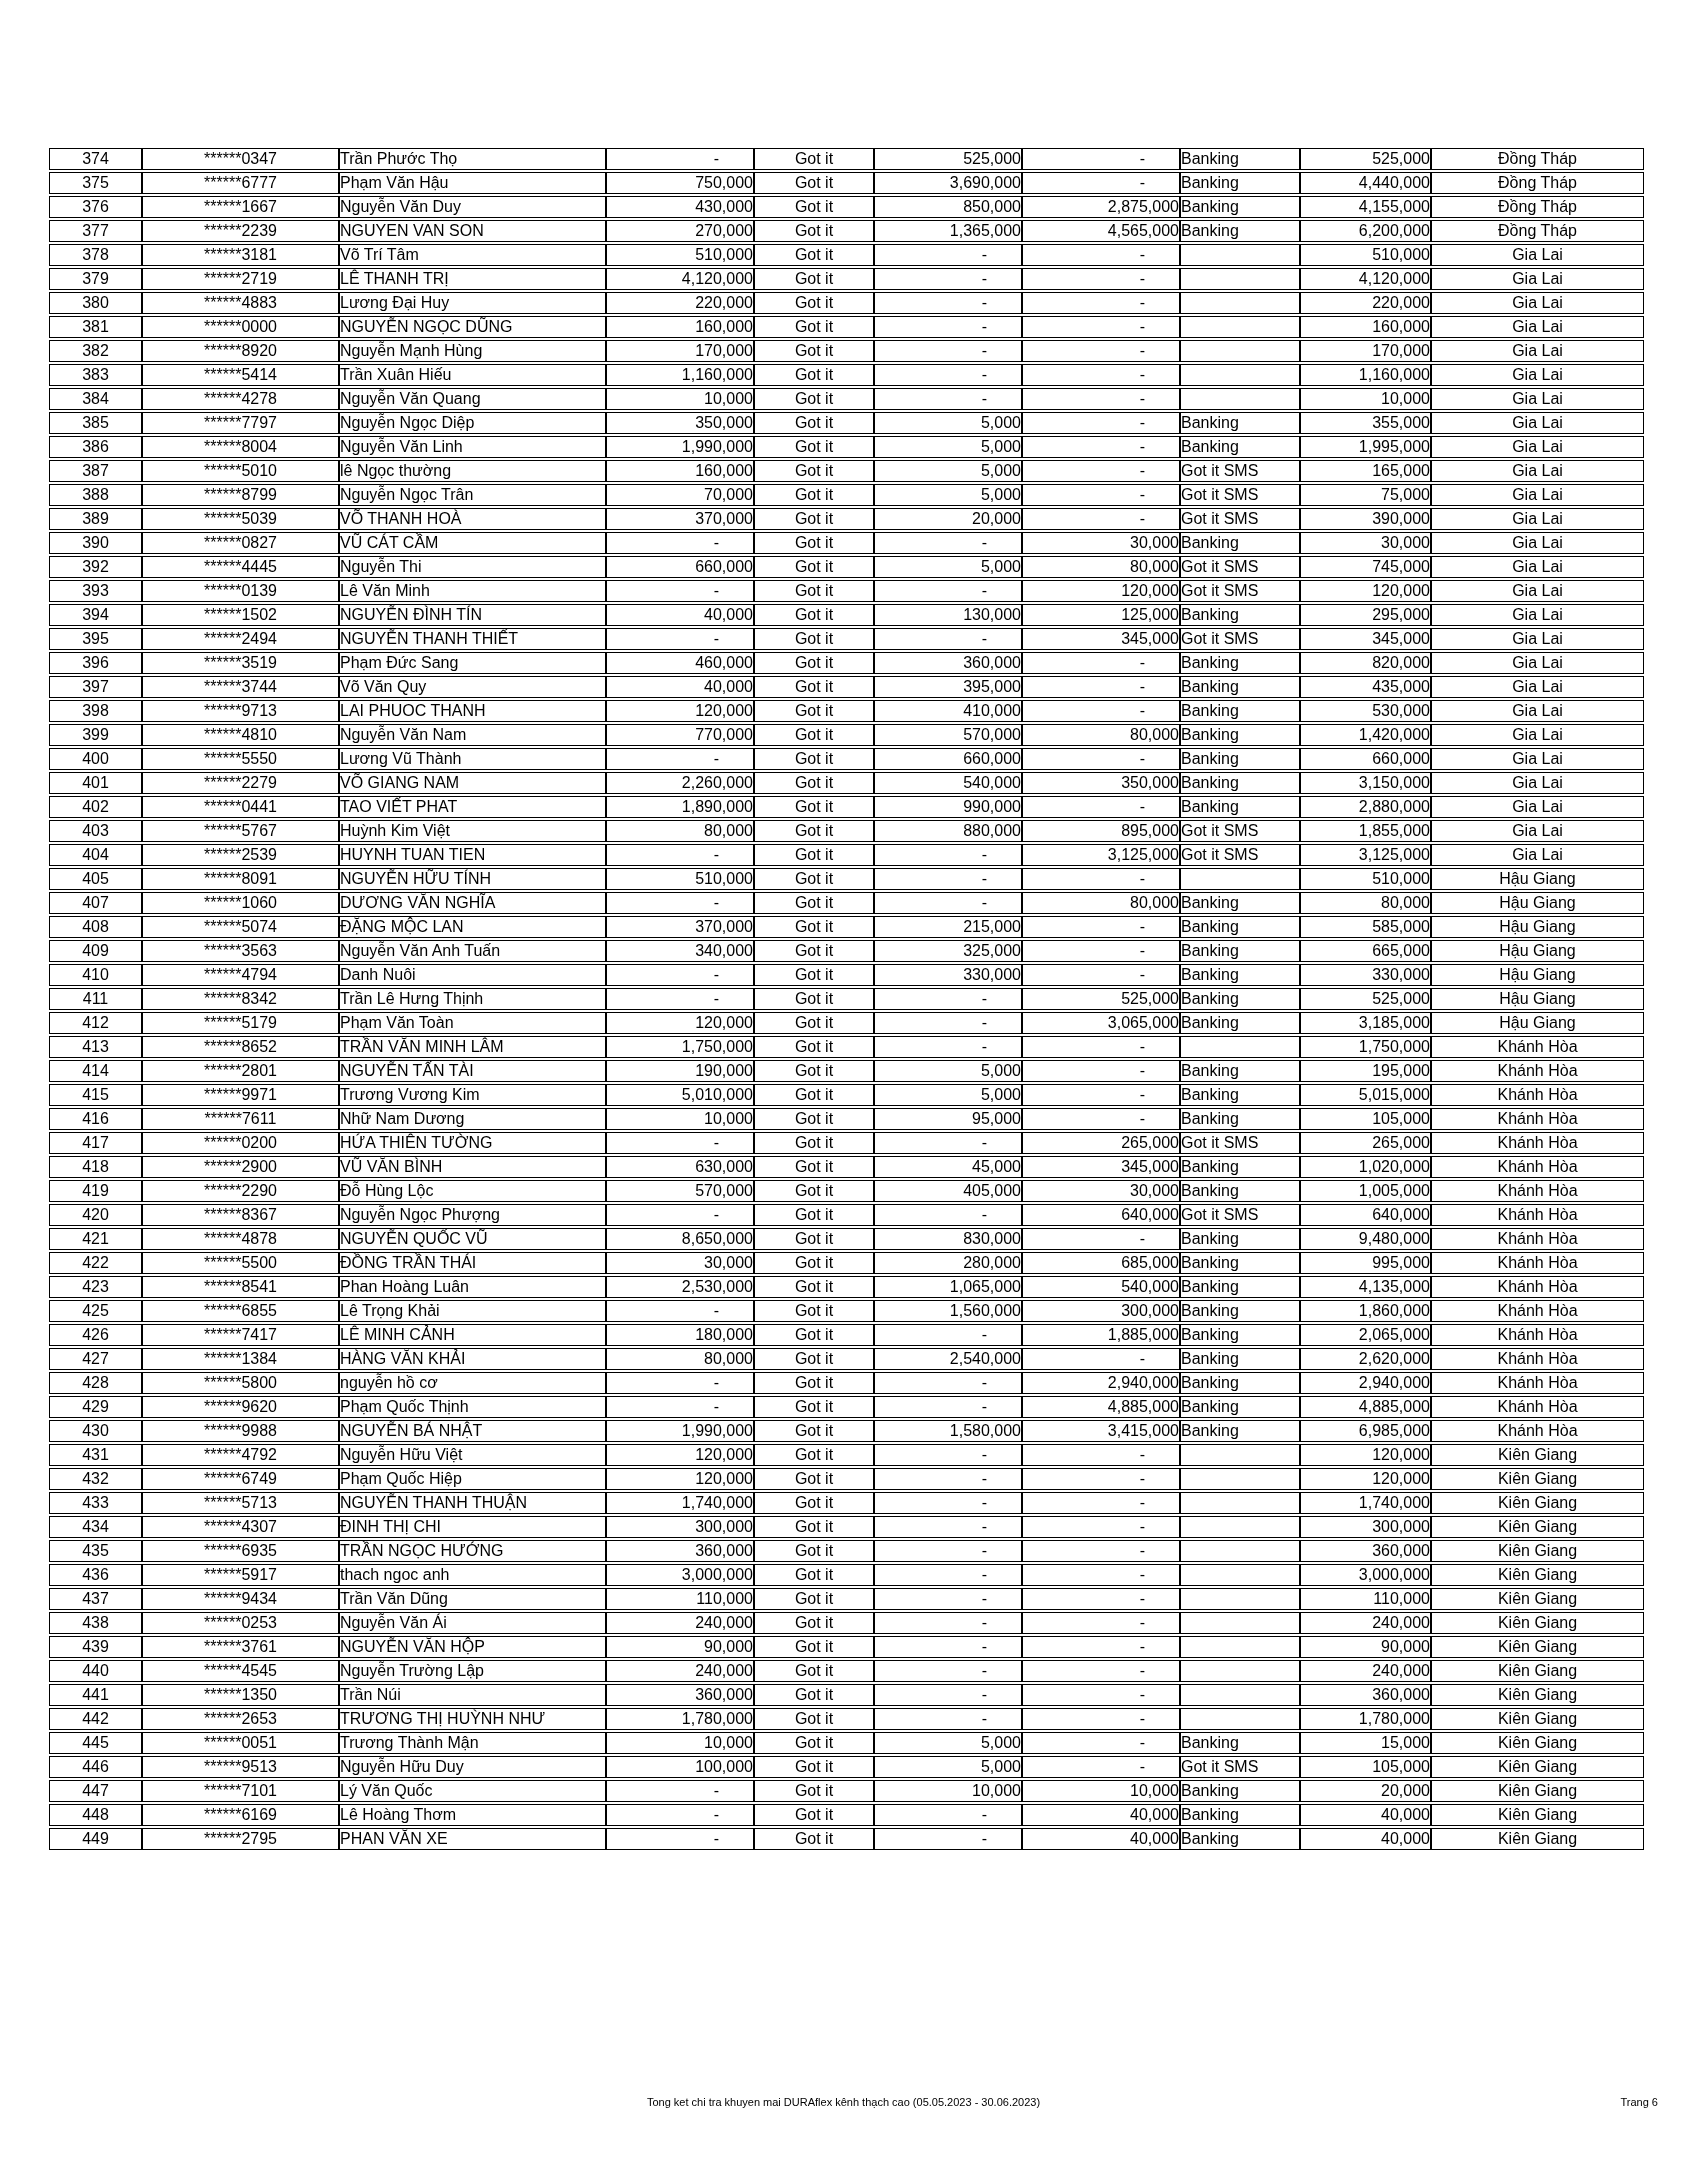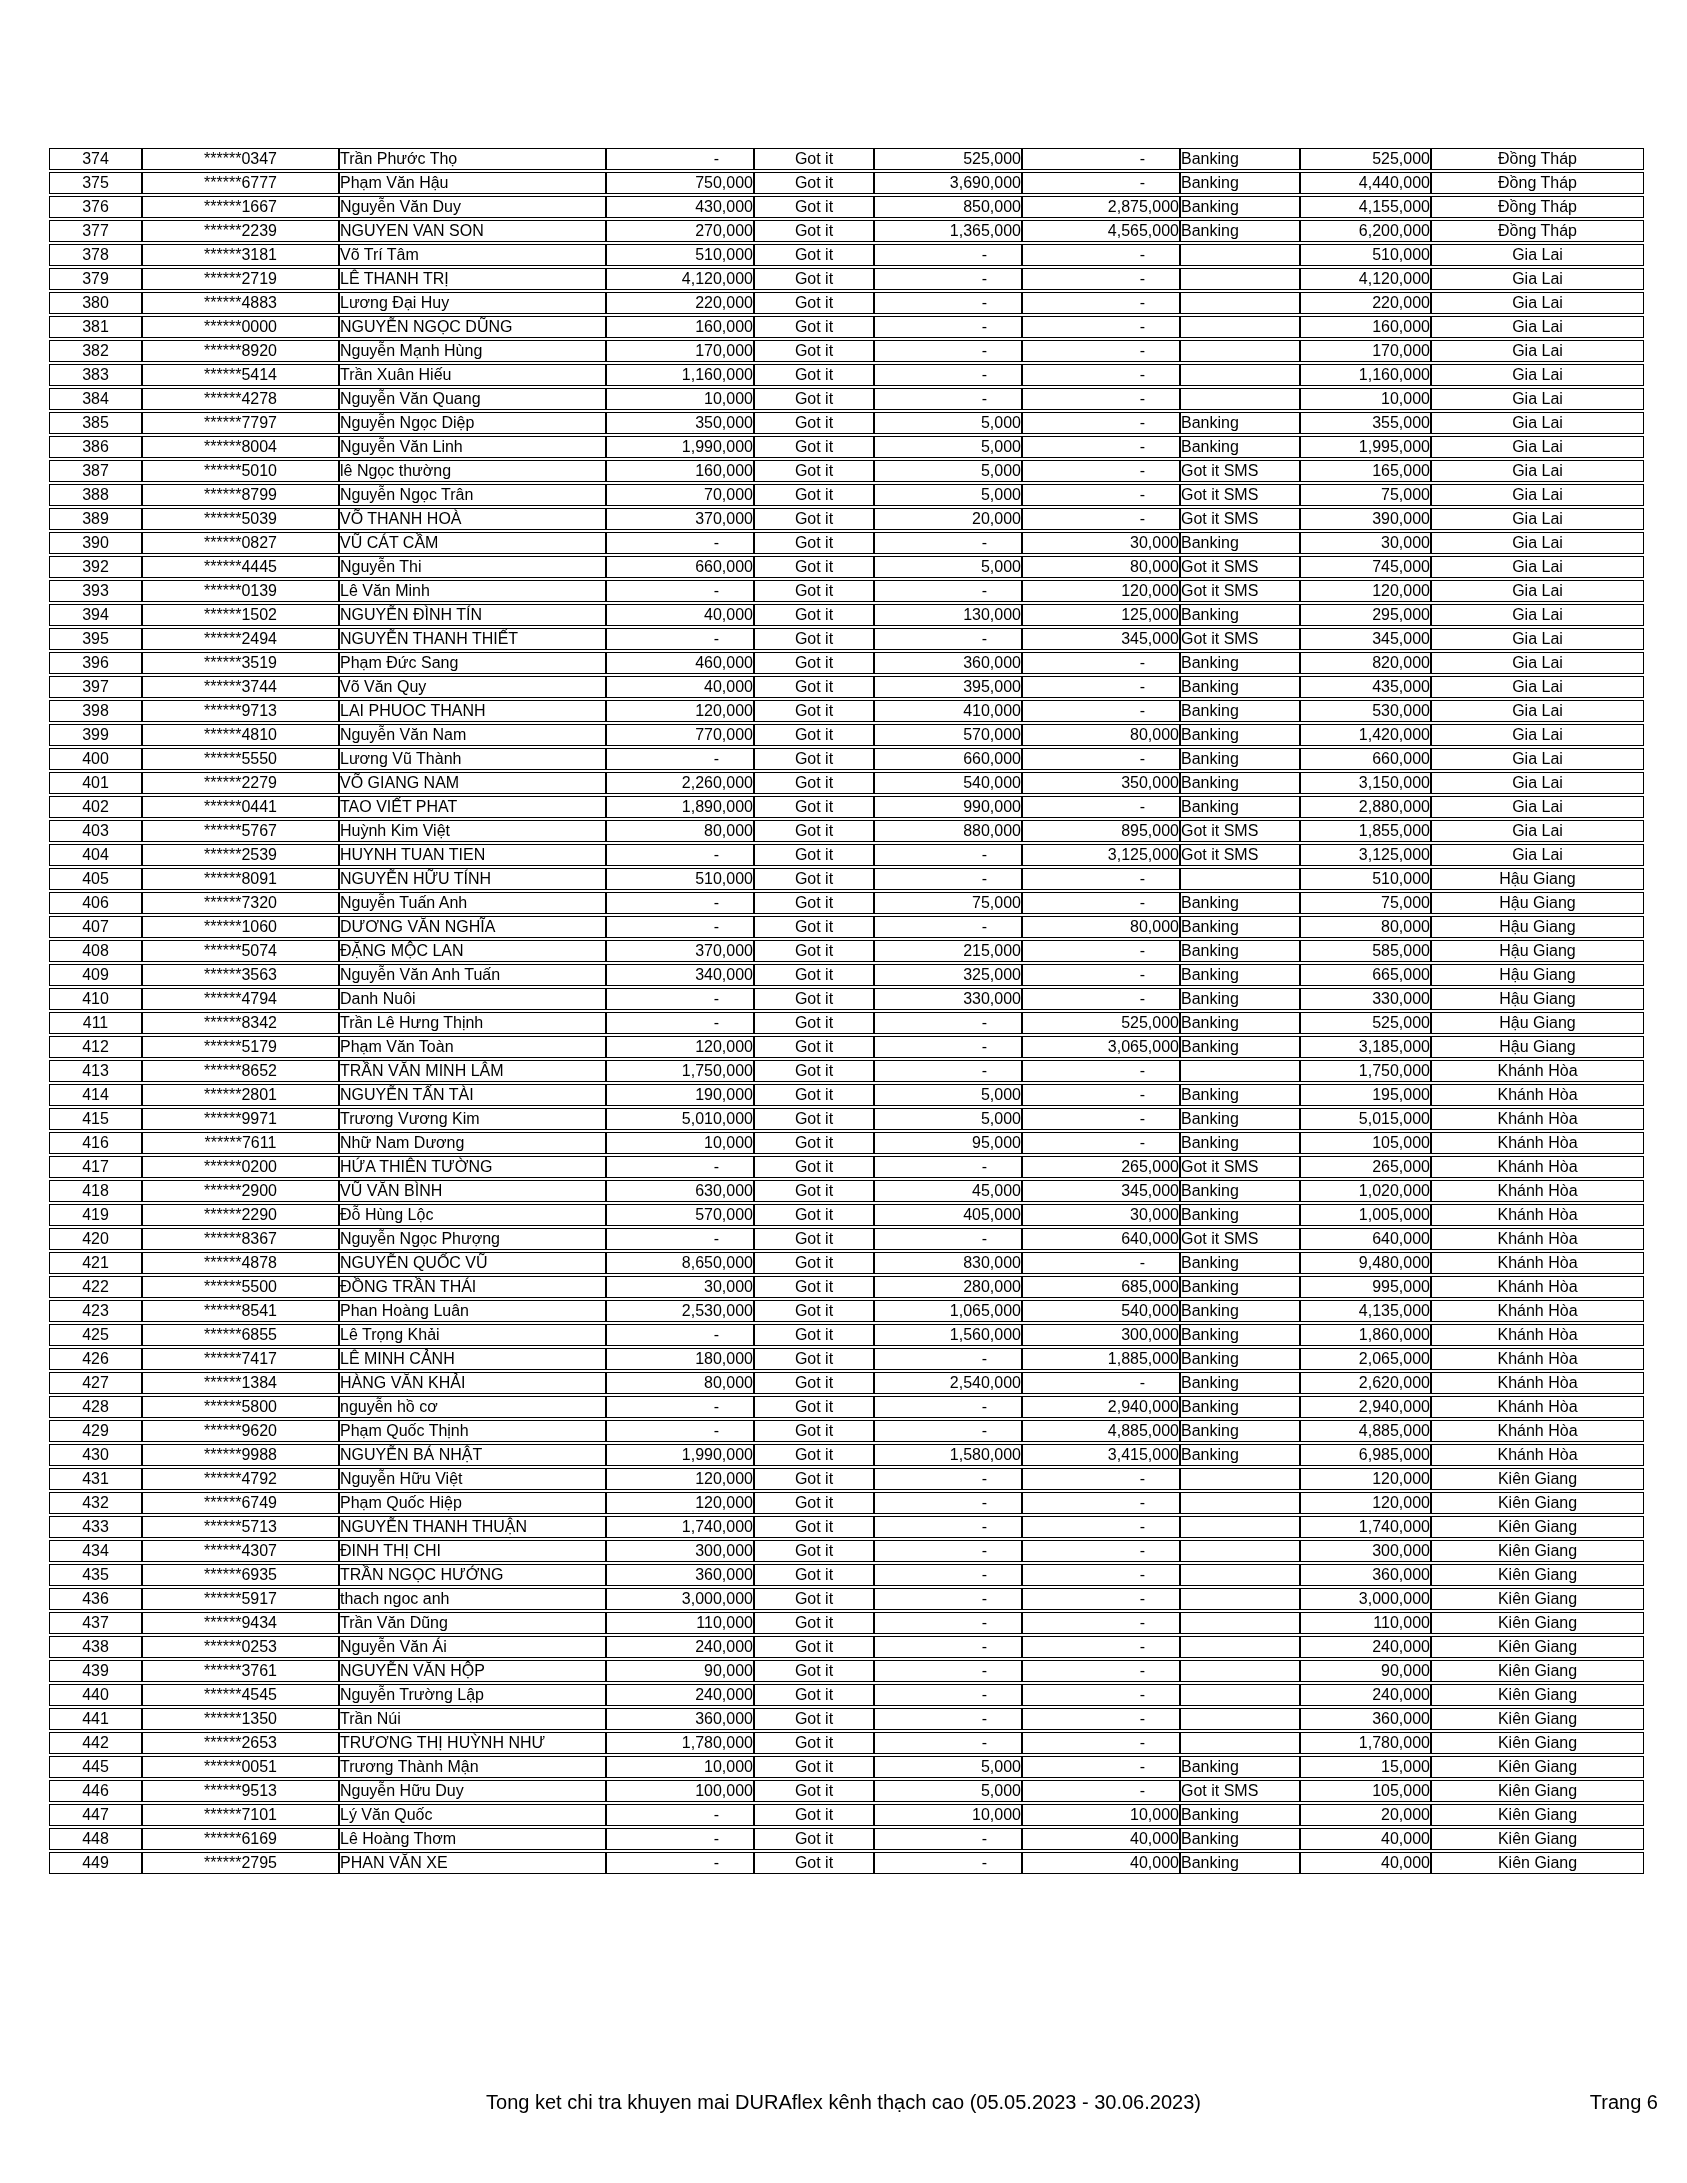--- a/index.html
+++ b/index.html
@@ -32,21 +32,21 @@
   }
   td.c { text-align: center; }
   td.l { text-align: left;  padding-left: 8px; }
   td.r { text-align: right; padding-right: 9.3px; }
   td.r.dash { padding-right: 34px; }
 
   .footer {
     position: absolute;
     left: 0; right: 0; top: 2091px;
     height: 22.5px;
-    font-size: 20px;
+    font-size: 11px;
     line-height: 22.5px;
   }
   .footer .center-text {
     position: absolute; left: 0; right: 0;
     text-align: center;
   }
   .footer .page-num {
     position: absolute; right: 29px;
   }
 </style>
@@ -435,32 +435,20 @@
           <td class="l">NGUYỄN HỮU TÍNH</td>
           <td class="r">510,000</td>
           <td class="c">Got it</td>
           <td class="r dash">-</td>
           <td class="r dash">-</td>
           <td class="l"></td>
           <td class="r">510,000</td>
           <td class="c">Hậu Giang</td>
         </tr>
         <tr>
-          <td class="c">406</td>
-          <td class="c">******7320</td>
-          <td class="l">Nguyễn Tuấn Anh</td>
-          <td class="r dash">-</td>
-          <td class="c">Got it</td>
-          <td class="r">75,000</td>
-          <td class="r dash">-</td>
-          <td class="l">Banking</td>
-          <td class="r">75,000</td>
-          <td class="c">Hậu Giang</td>
-        </tr>
-        <tr>
           <td class="c">407</td>
           <td class="c">******1060</td>
           <td class="l">DƯƠNG VĂN NGHĨA</td>
           <td class="r dash">-</td>
           <td class="c">Got it</td>
           <td class="r dash">-</td>
           <td class="r">80,000</td>
           <td class="l">Banking</td>
           <td class="r">80,000</td>
           <td class="c">Hậu Giang</td>

